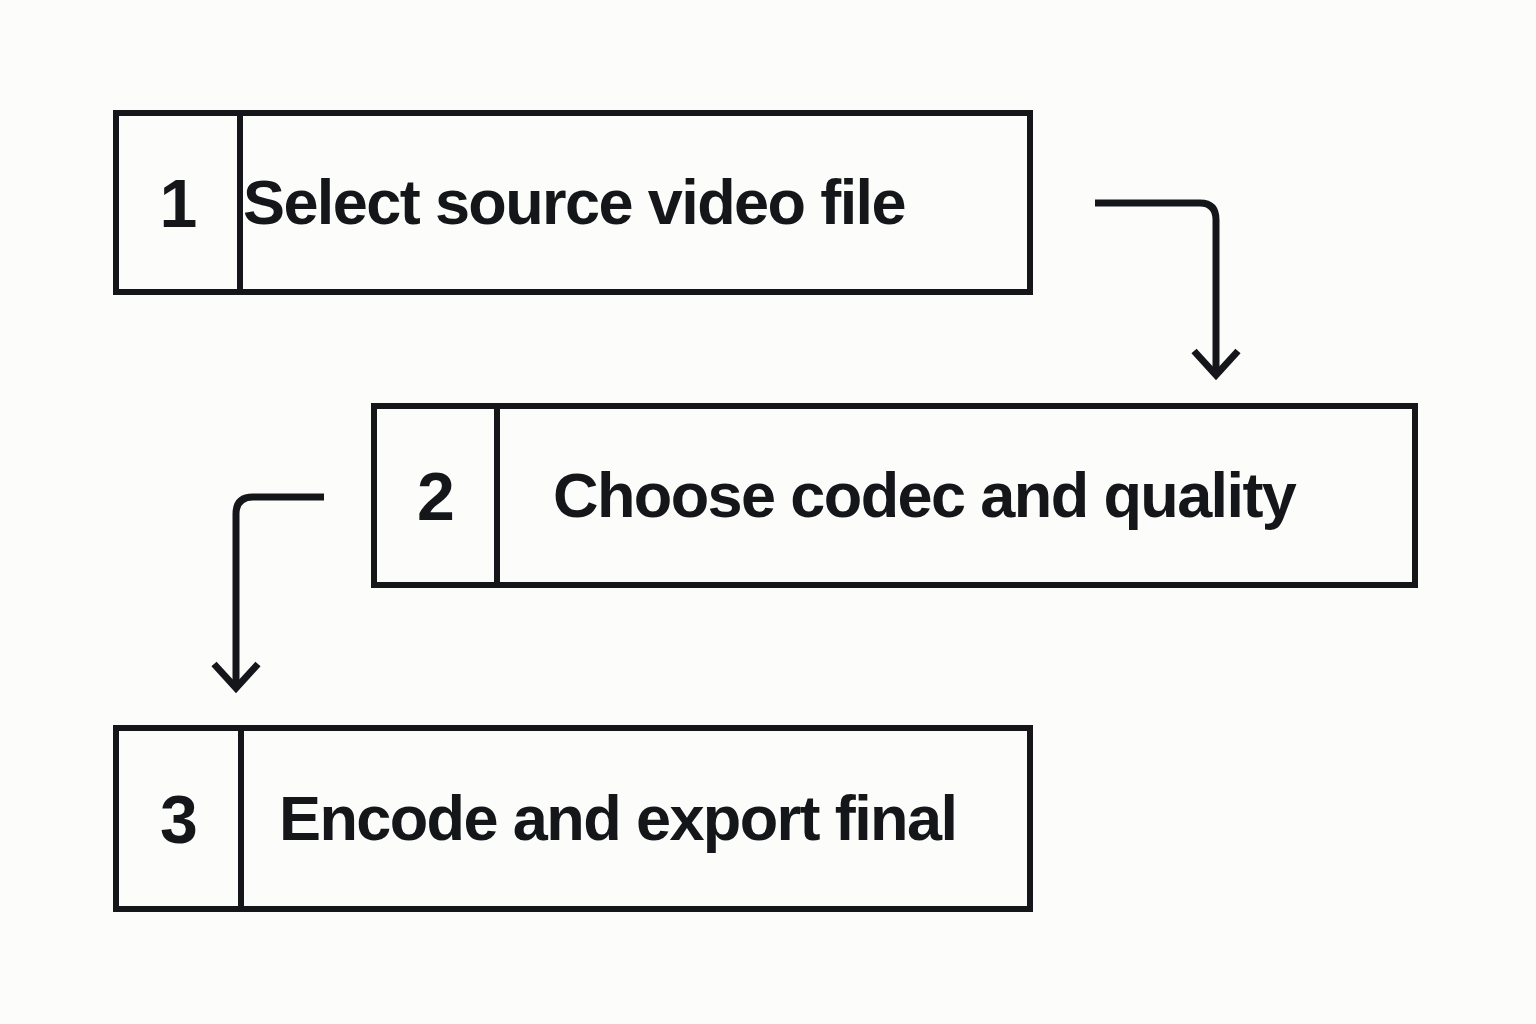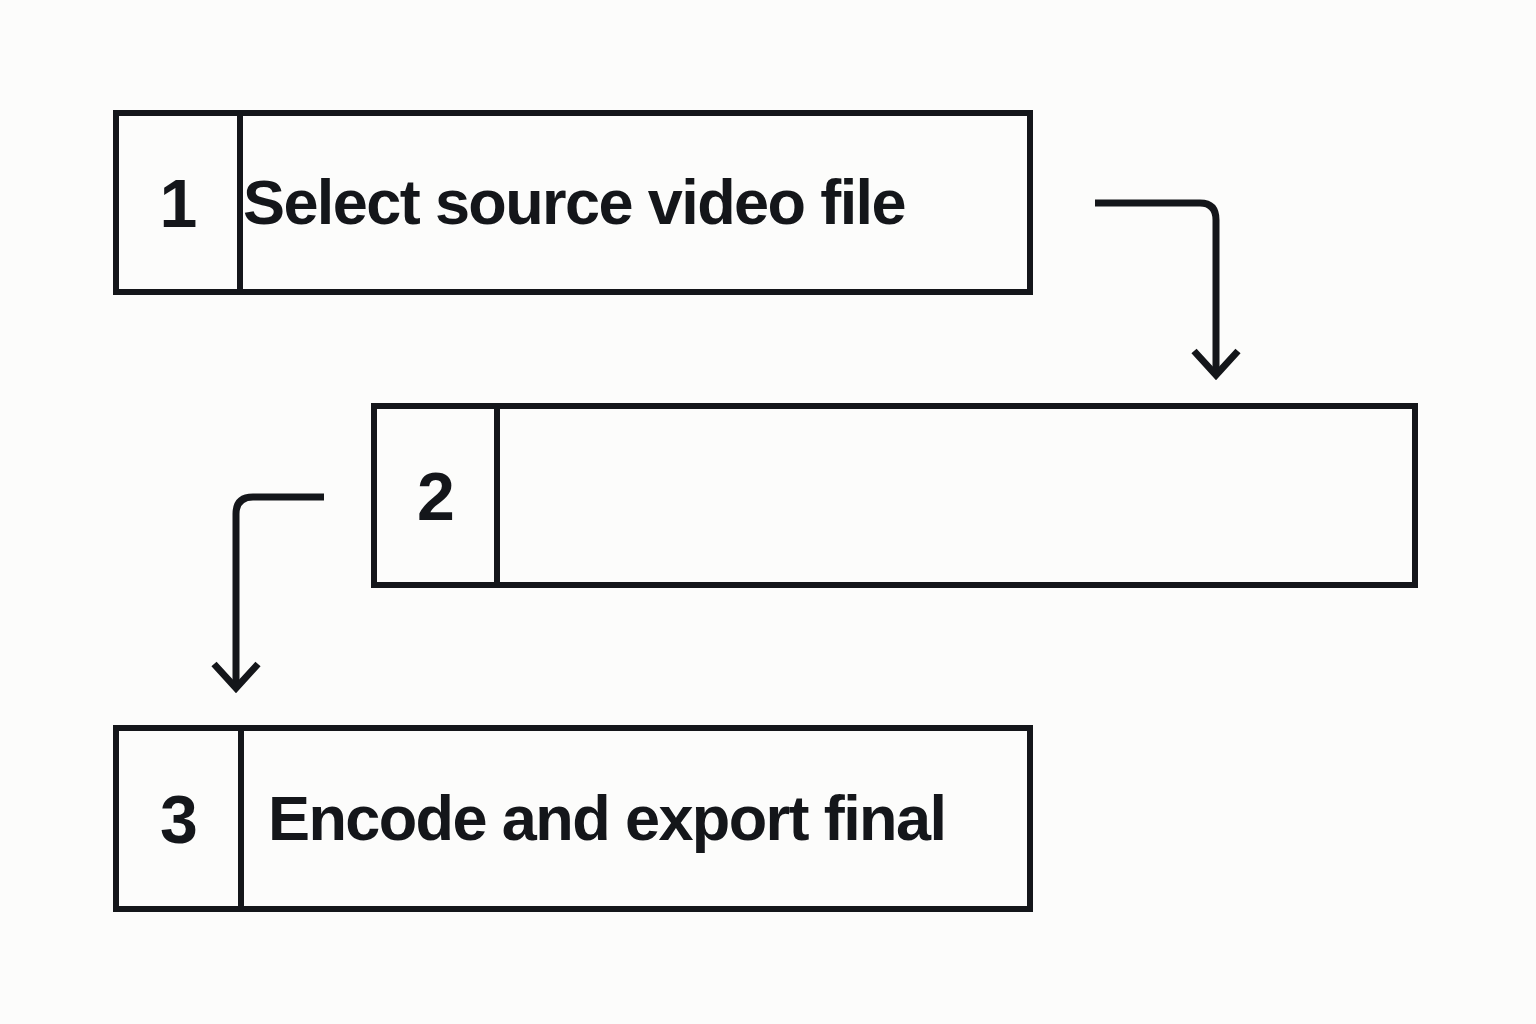--- a/index.html
+++ b/index.html
@@ -65,21 +65,21 @@
   #step-box-1 { left: 113px; top: 110px;  width: 920px;  height: 185px; }
   #step-box-1 .step-num-cell   { width: 124px; }
   #step-box-1 .step-label      { }
 
   #step-box-2 { left: 371px; top: 403px;  width: 1047px; height: 185px; }
   #step-box-2 .step-num-cell   { width: 123px; }
   #step-box-2 .step-label      { padding-left: 53px; }
 
   #step-box-3 { left: 113px; top: 725px;  width: 920px;  height: 187px; }
   #step-box-3 .step-num-cell   { width: 125px; }
-  #step-box-3 .step-label      { padding-left: 24px; }
+  #step-box-3 .step-label      { padding-left: 35px; }
 
   
   .connector {
     position: absolute;
     overflow: visible;
   }
   #connector-1 { left: 1080px; top: 175px; width: 180px; height: 225px; }
   #connector-2 { left: 200px;  top: 470px; width: 180px; height: 240px; }
   .connector path {
     fill: none;
@@ -112,20 +112,23 @@
 
   <svg class="connector" id="connector-1" viewBox="0 0 180 225">
     <path d="M 15 28 L 120 28 Q 136 28 136 45 L 136 196"></path>
     <path class="arrowhead" d="M 114 176 L 136 200 L 158 176"></path>
   </svg>
 
   <div class="step-box" id="step-box-2">
     <div class="step-num-cell">
       <span class="step-num">2</span>
     </div>
+    <div class="step-label-cell">
+      <span class="step-label">Choose codec and quality</span>
+    </div>
   </div>
 
   <svg class="connector" id="connector-2" viewBox="0 0 180 240">
     <path d="M 124 27 L 53 27 Q 36 27 36 44 L 36 214"></path>
     <path class="arrowhead" d="M 14 194 L 36 218 L 58 194"></path>
   </svg>
 
   <div class="step-box" id="step-box-3">
     <div class="step-num-cell">
       <span class="step-num">3</span>

